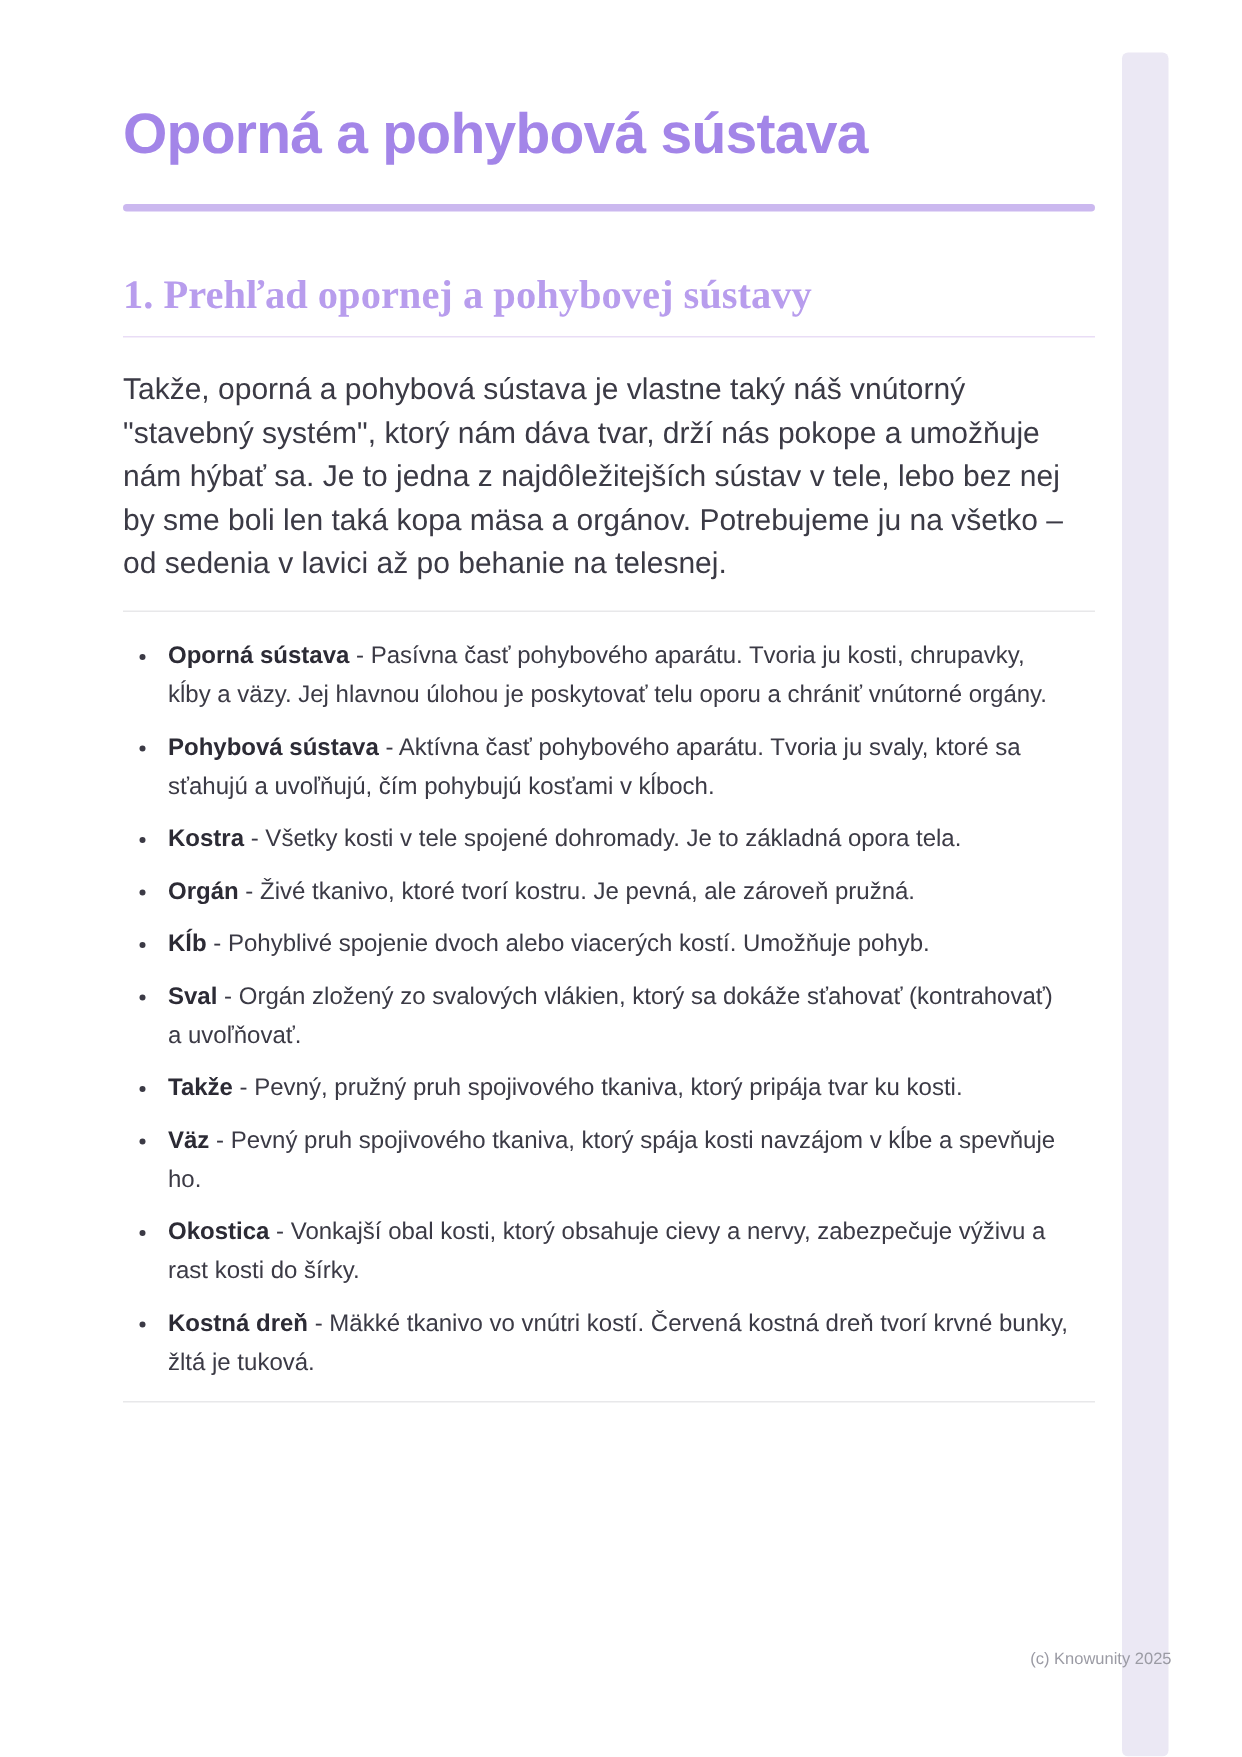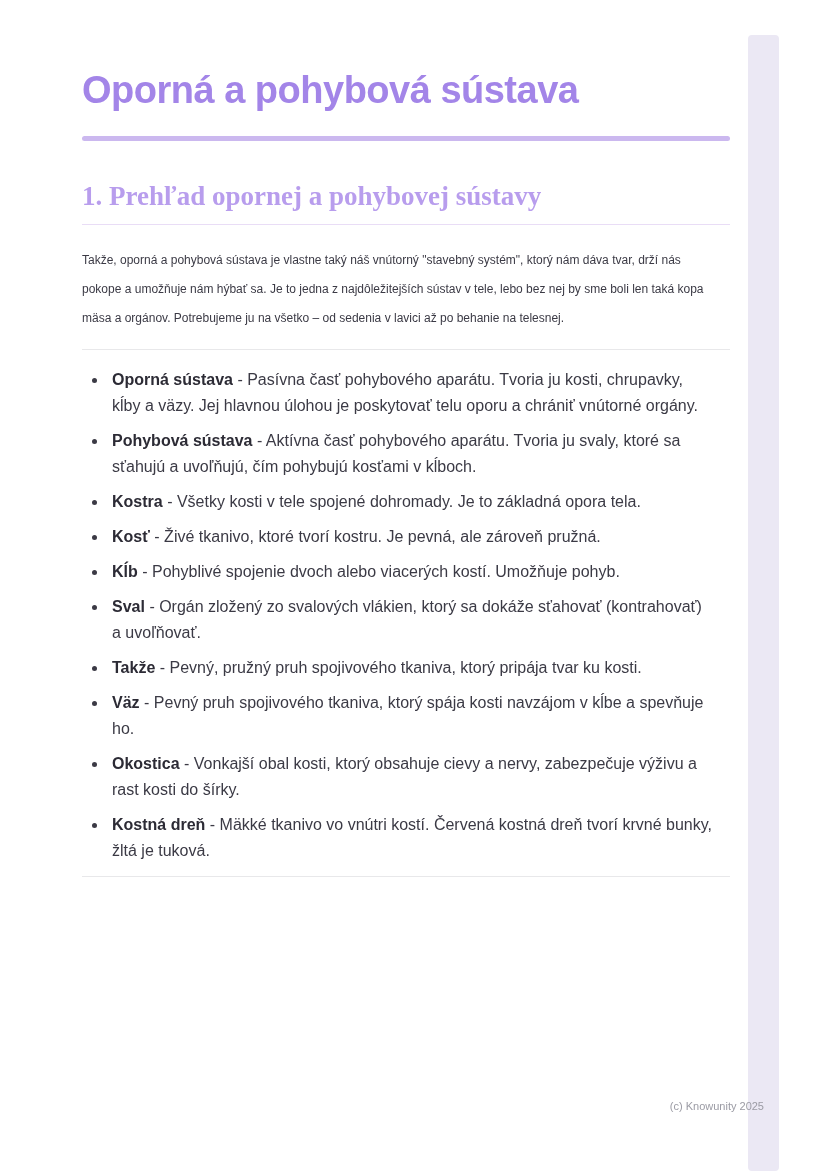--- a/index.html
+++ b/index.html
@@ -37,21 +37,21 @@
     font-weight: 700;
     color: #b89ded;
     padding-bottom: 11px;
     border-bottom: 1px solid #e9ddf6;
   }
   section.sec-1 h2.section-heading { margin-top: 38px; font-family: Liberation Serif, serif; }
   section.sec-2 h2.section-heading { margin-top: 34px; }
   p.body-paragraph {
     margin-top: 21px;
     width: 640px;
-    font-size: 12px;
+    font-size: 20px;
     line-height: 29px;
     color: #3b3a45;
   }
   hr.divider {
     border: none;
     border-top: 1px solid #e8e8ea;
     margin-top: 16px;
   }
   hr.divider.bottom { margin-top: 12px; }
   ul.definitions {
@@ -63,21 +63,21 @@
     font-size: 16px;
     line-height: 26px;
     margin-bottom: 9px;
     color: #3b3a45;
     padding-left: 4px;
   }
   ul.definitions li b { color: #2c2b35; font-weight: 700; }
   .footer-credit {
     position: absolute;
     top: 1100px;
-    right: 64px;
+    right: 47px;
     font-size: 11px;
     color: #9b9ba4;
     z-index: 2;
   }
   .scrollbar {
     position: absolute;
     top: 35px;
     right: 49px;
     width: 31px;
     height: 1136px;
@@ -110,21 +110,21 @@
       </li>
       <li>
         <b>Pohybová sústava</b>
         <span>- Aktívna časť pohybového aparátu. Tvoria ju svaly, ktoré sa sťahujú a uvoľňujú, čím pohybujú kosťami v kĺboch.</span>
       </li>
       <li>
         <b>Kostra</b>
         <span>- Všetky kosti v tele spojené dohromady. Je to základná opora tela.</span>
       </li>
       <li>
-        <b>Kosť</b>
+        <b>Orgán</b>
         <span>- Živé tkanivo, ktoré tvorí kostru. Je pevná, ale zároveň pružná.</span>
       </li>
       <li>
         <b>Kĺb</b>
         <span>- Pohyblivé spojenie dvoch alebo viacerých kostí. Umožňuje pohyb.</span>
       </li>
       <li>
         <b>Sval</b>
         <span>- Orgán zložený zo svalových vlákien, ktorý sa dokáže sťahovať (kontrahovať) a uvoľňovať.</span>
       </li>

